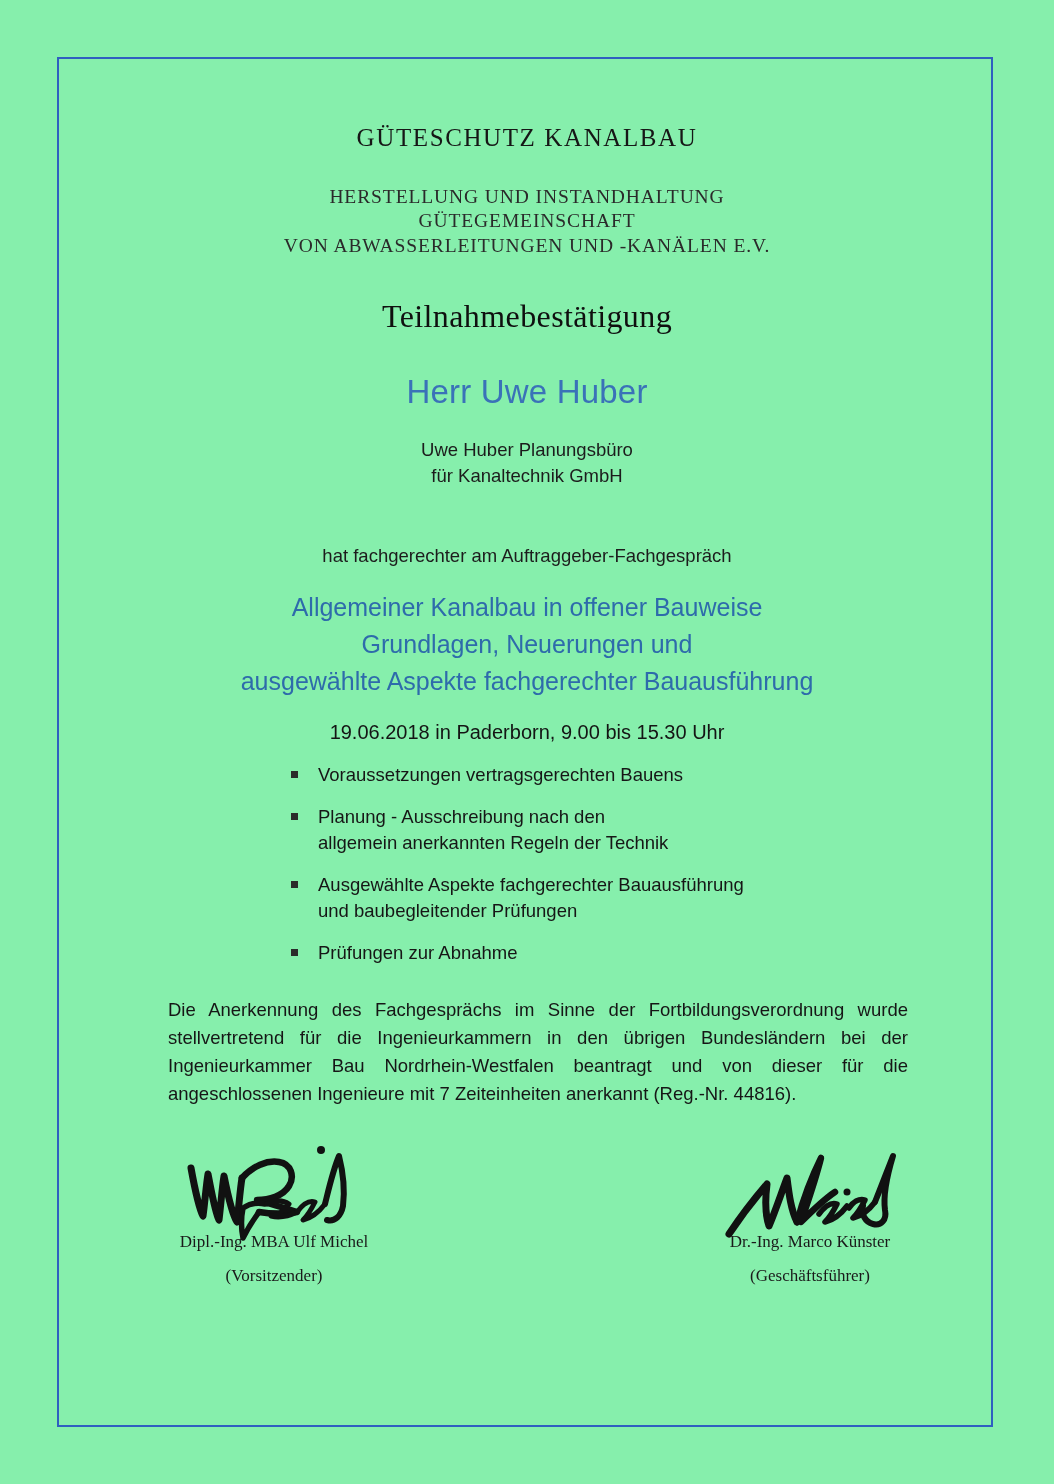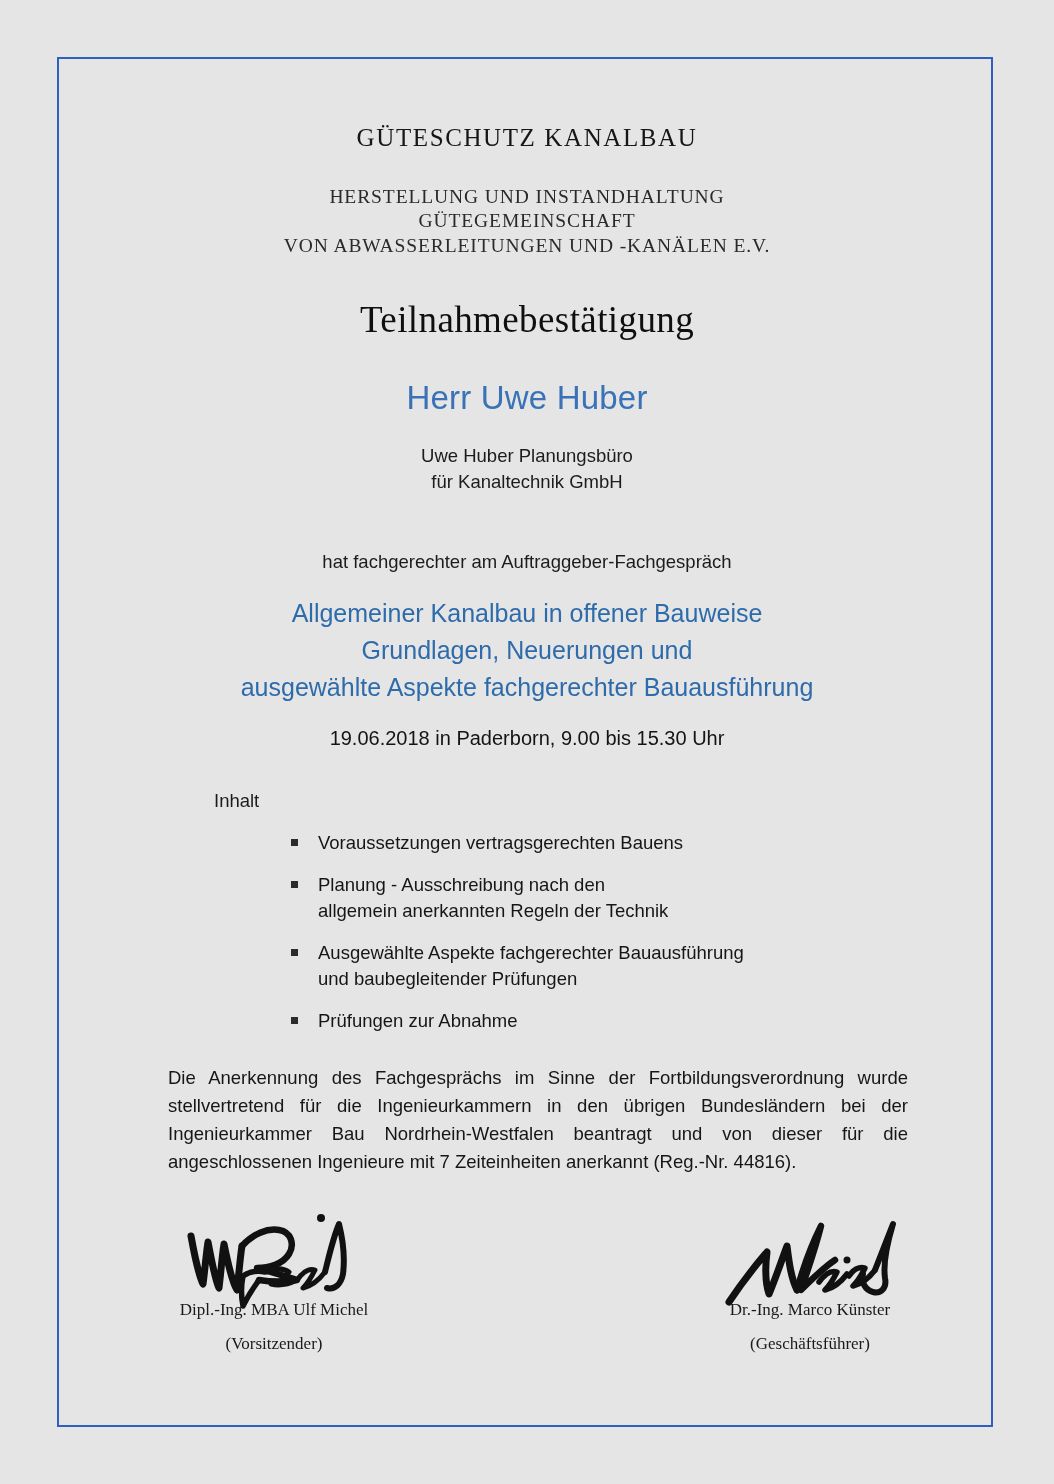--- a/index.html
+++ b/index.html
@@ -15,21 +15,21 @@
     color: #1a1a1a;
     overflow: hidden;
   }
 
   
   #page {
     position: absolute;
     left: 0; top: 0;
     width: 1054px;
     height: 1484px;
-    background: #e5e5e5;
+    background: #86efac;
   }
   #frame {
     position: absolute;
     left: 57px;
     top: 57px;
     width: 936px;
     height: 1370px;
     border: 2px solid #2f5fc0;
     box-sizing: border-box;
   }
@@ -59,21 +59,21 @@
     color: #2a2a2a;
     margin-top: 32px;
     line-height: 24.5px;
   }
   .org-sub div { white-space: nowrap; }
 
   
   .doc-title {
     text-align: center;
     font-family: "Liberation Serif", serif;
-    font-size: 37px;
+    font-size: 32px;
     color: #0f0f0f;
     margin-top: 40px;
     letter-spacing: 0.4px;
   }
 
   
   .recipient {
     text-align: center;
     font-size: 33px;
     color: #3a72b8;
@@ -210,21 +210,20 @@
     <div class="participation">hat fachgerechter am Auftraggeber-Fachgespräch</div>
 
     <div class="event-title">
       <div>Allgemeiner Kanalbau in offener Bauweise</div>
       <div>Grundlagen, Neuerungen und</div>
       <div>ausgewählte Aspekte fachgerechter Bauausführung</div>
     </div>
 
     <div class="event-when">19.06.2018 in Paderborn, 9.00 bis 15.30 Uhr</div>
 
-    <div class="inhalt-label">Inhalt</div>
 
     <ul class="topics">
       <li>
         <span class="bullet"></span>
         <span class="ln">Voraussetzungen vertragsgerechten Bauens</span>
       </li>
       <li>
         <span class="bullet"></span>
         <span class="ln">Planung - Ausschreibung nach den</span>
         <span class="ln">allgemein anerkannten Regeln der Technik</span>

